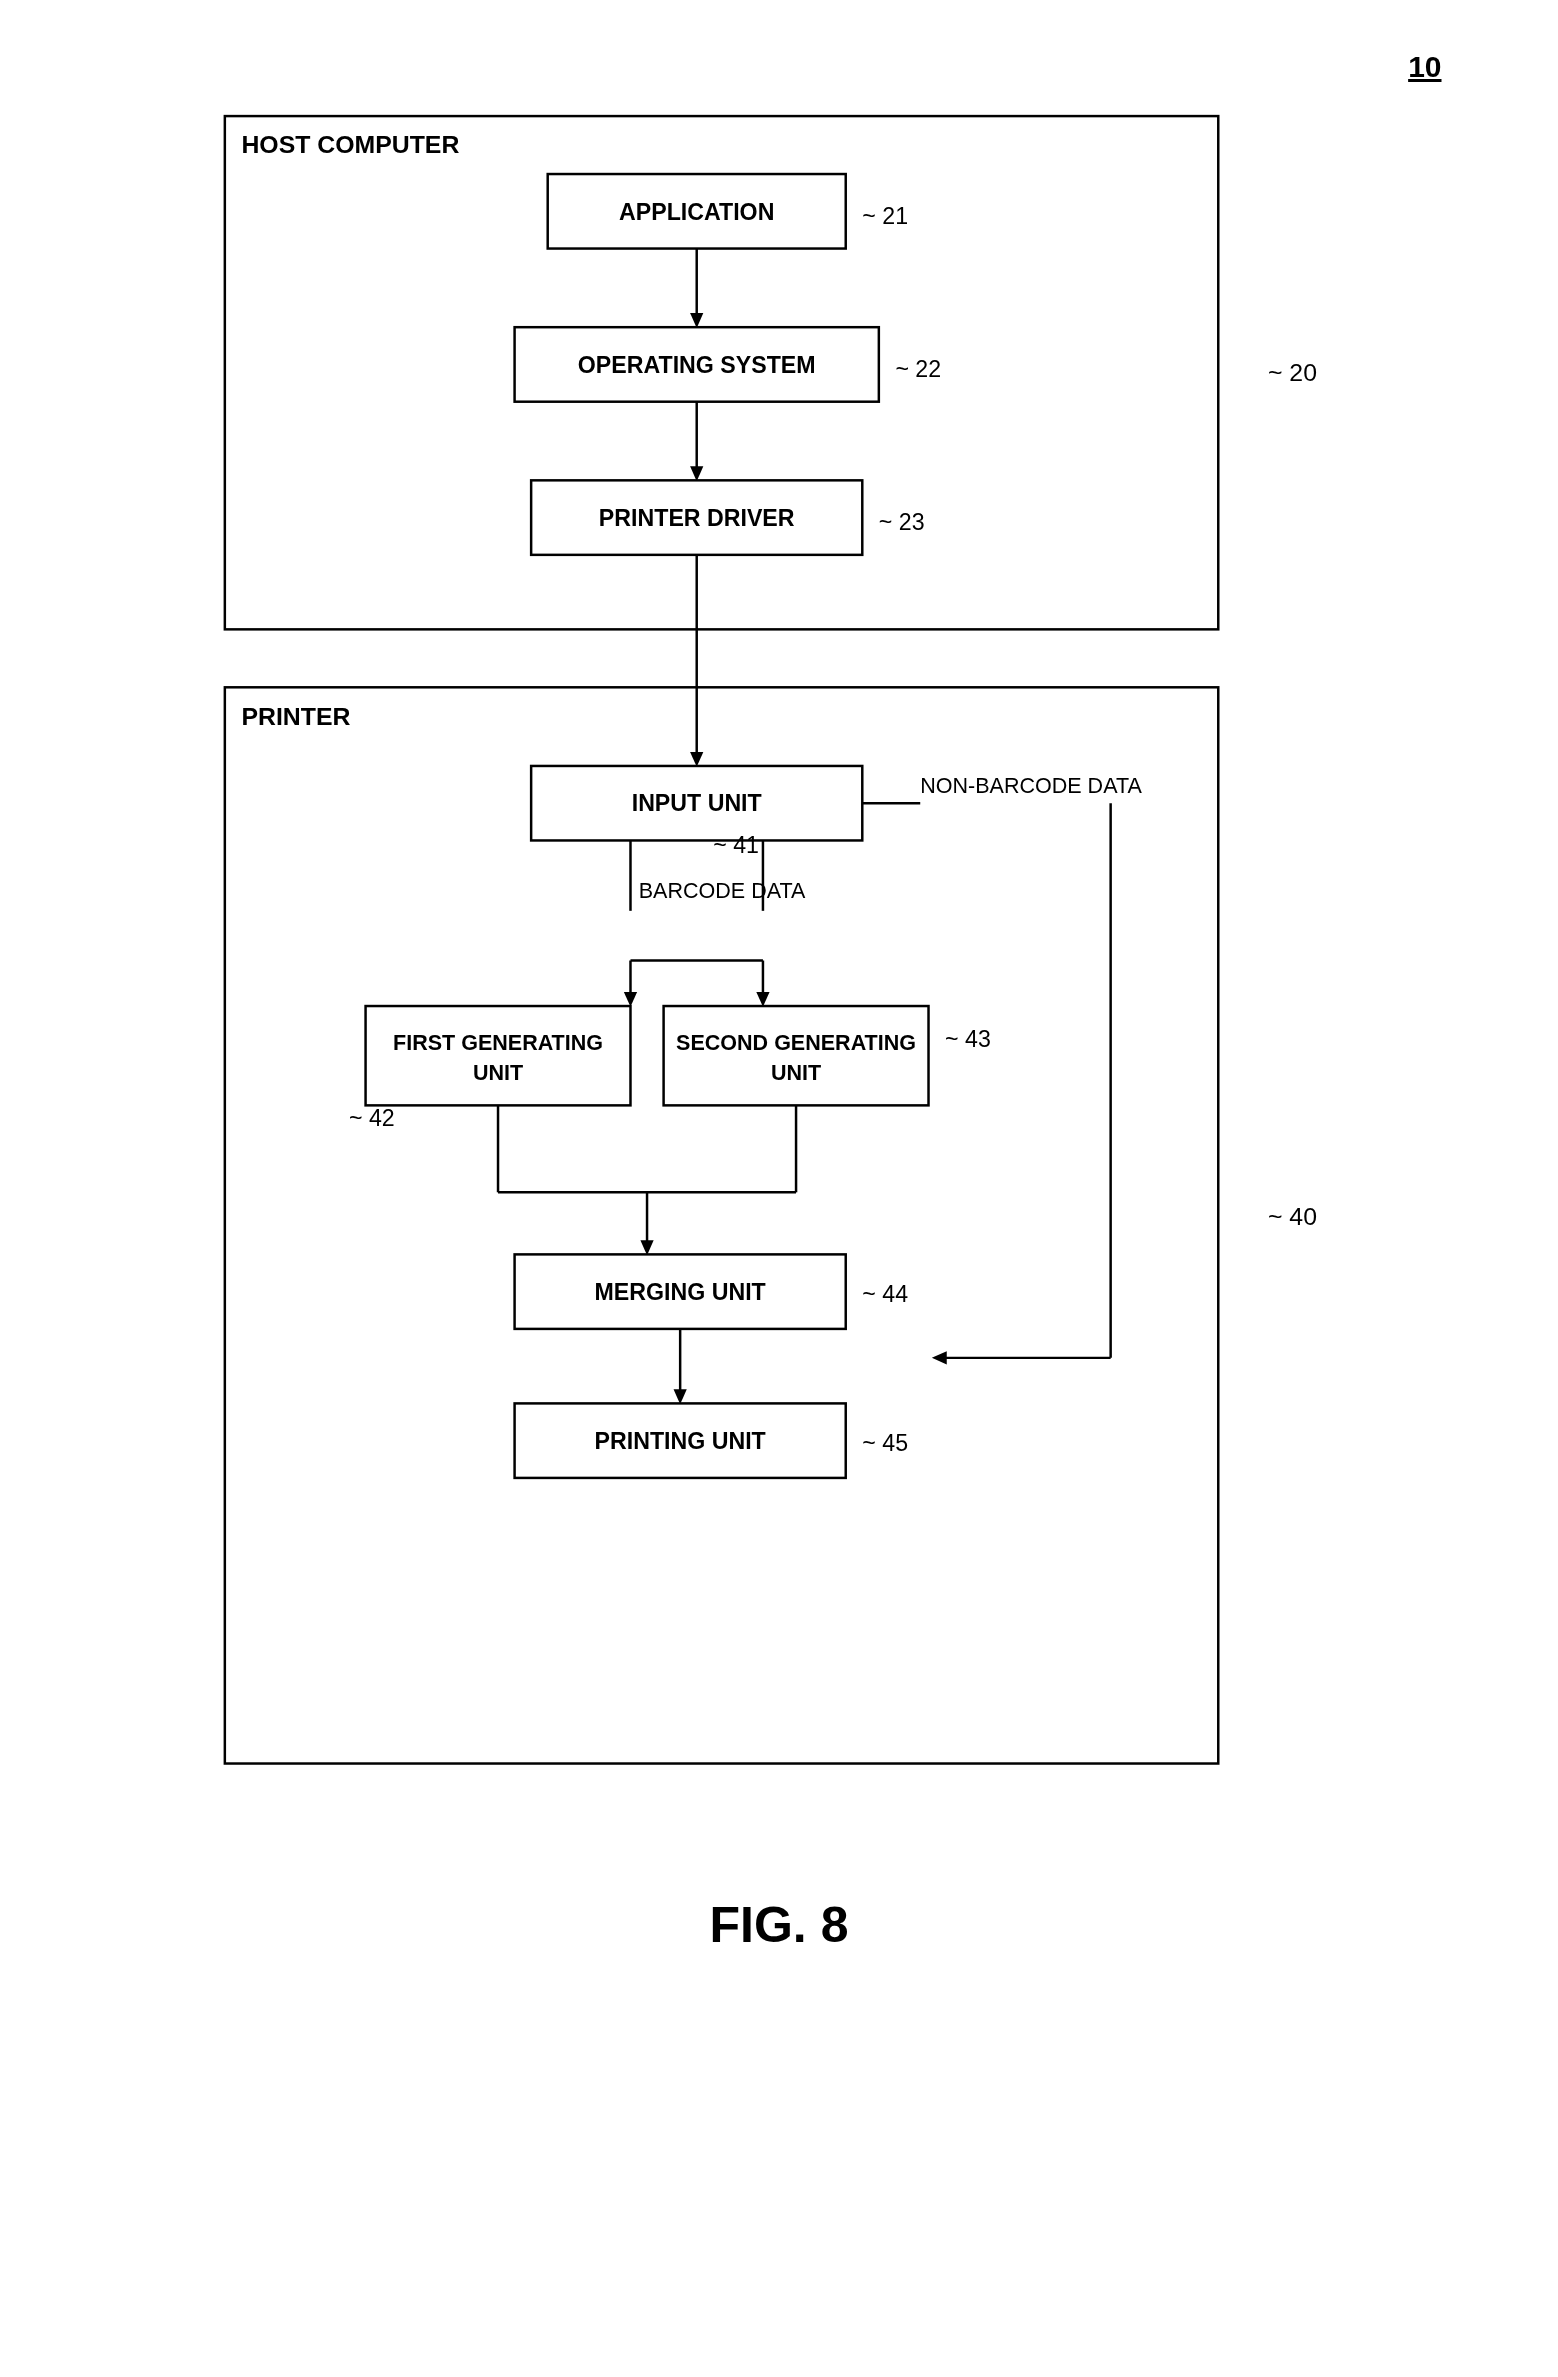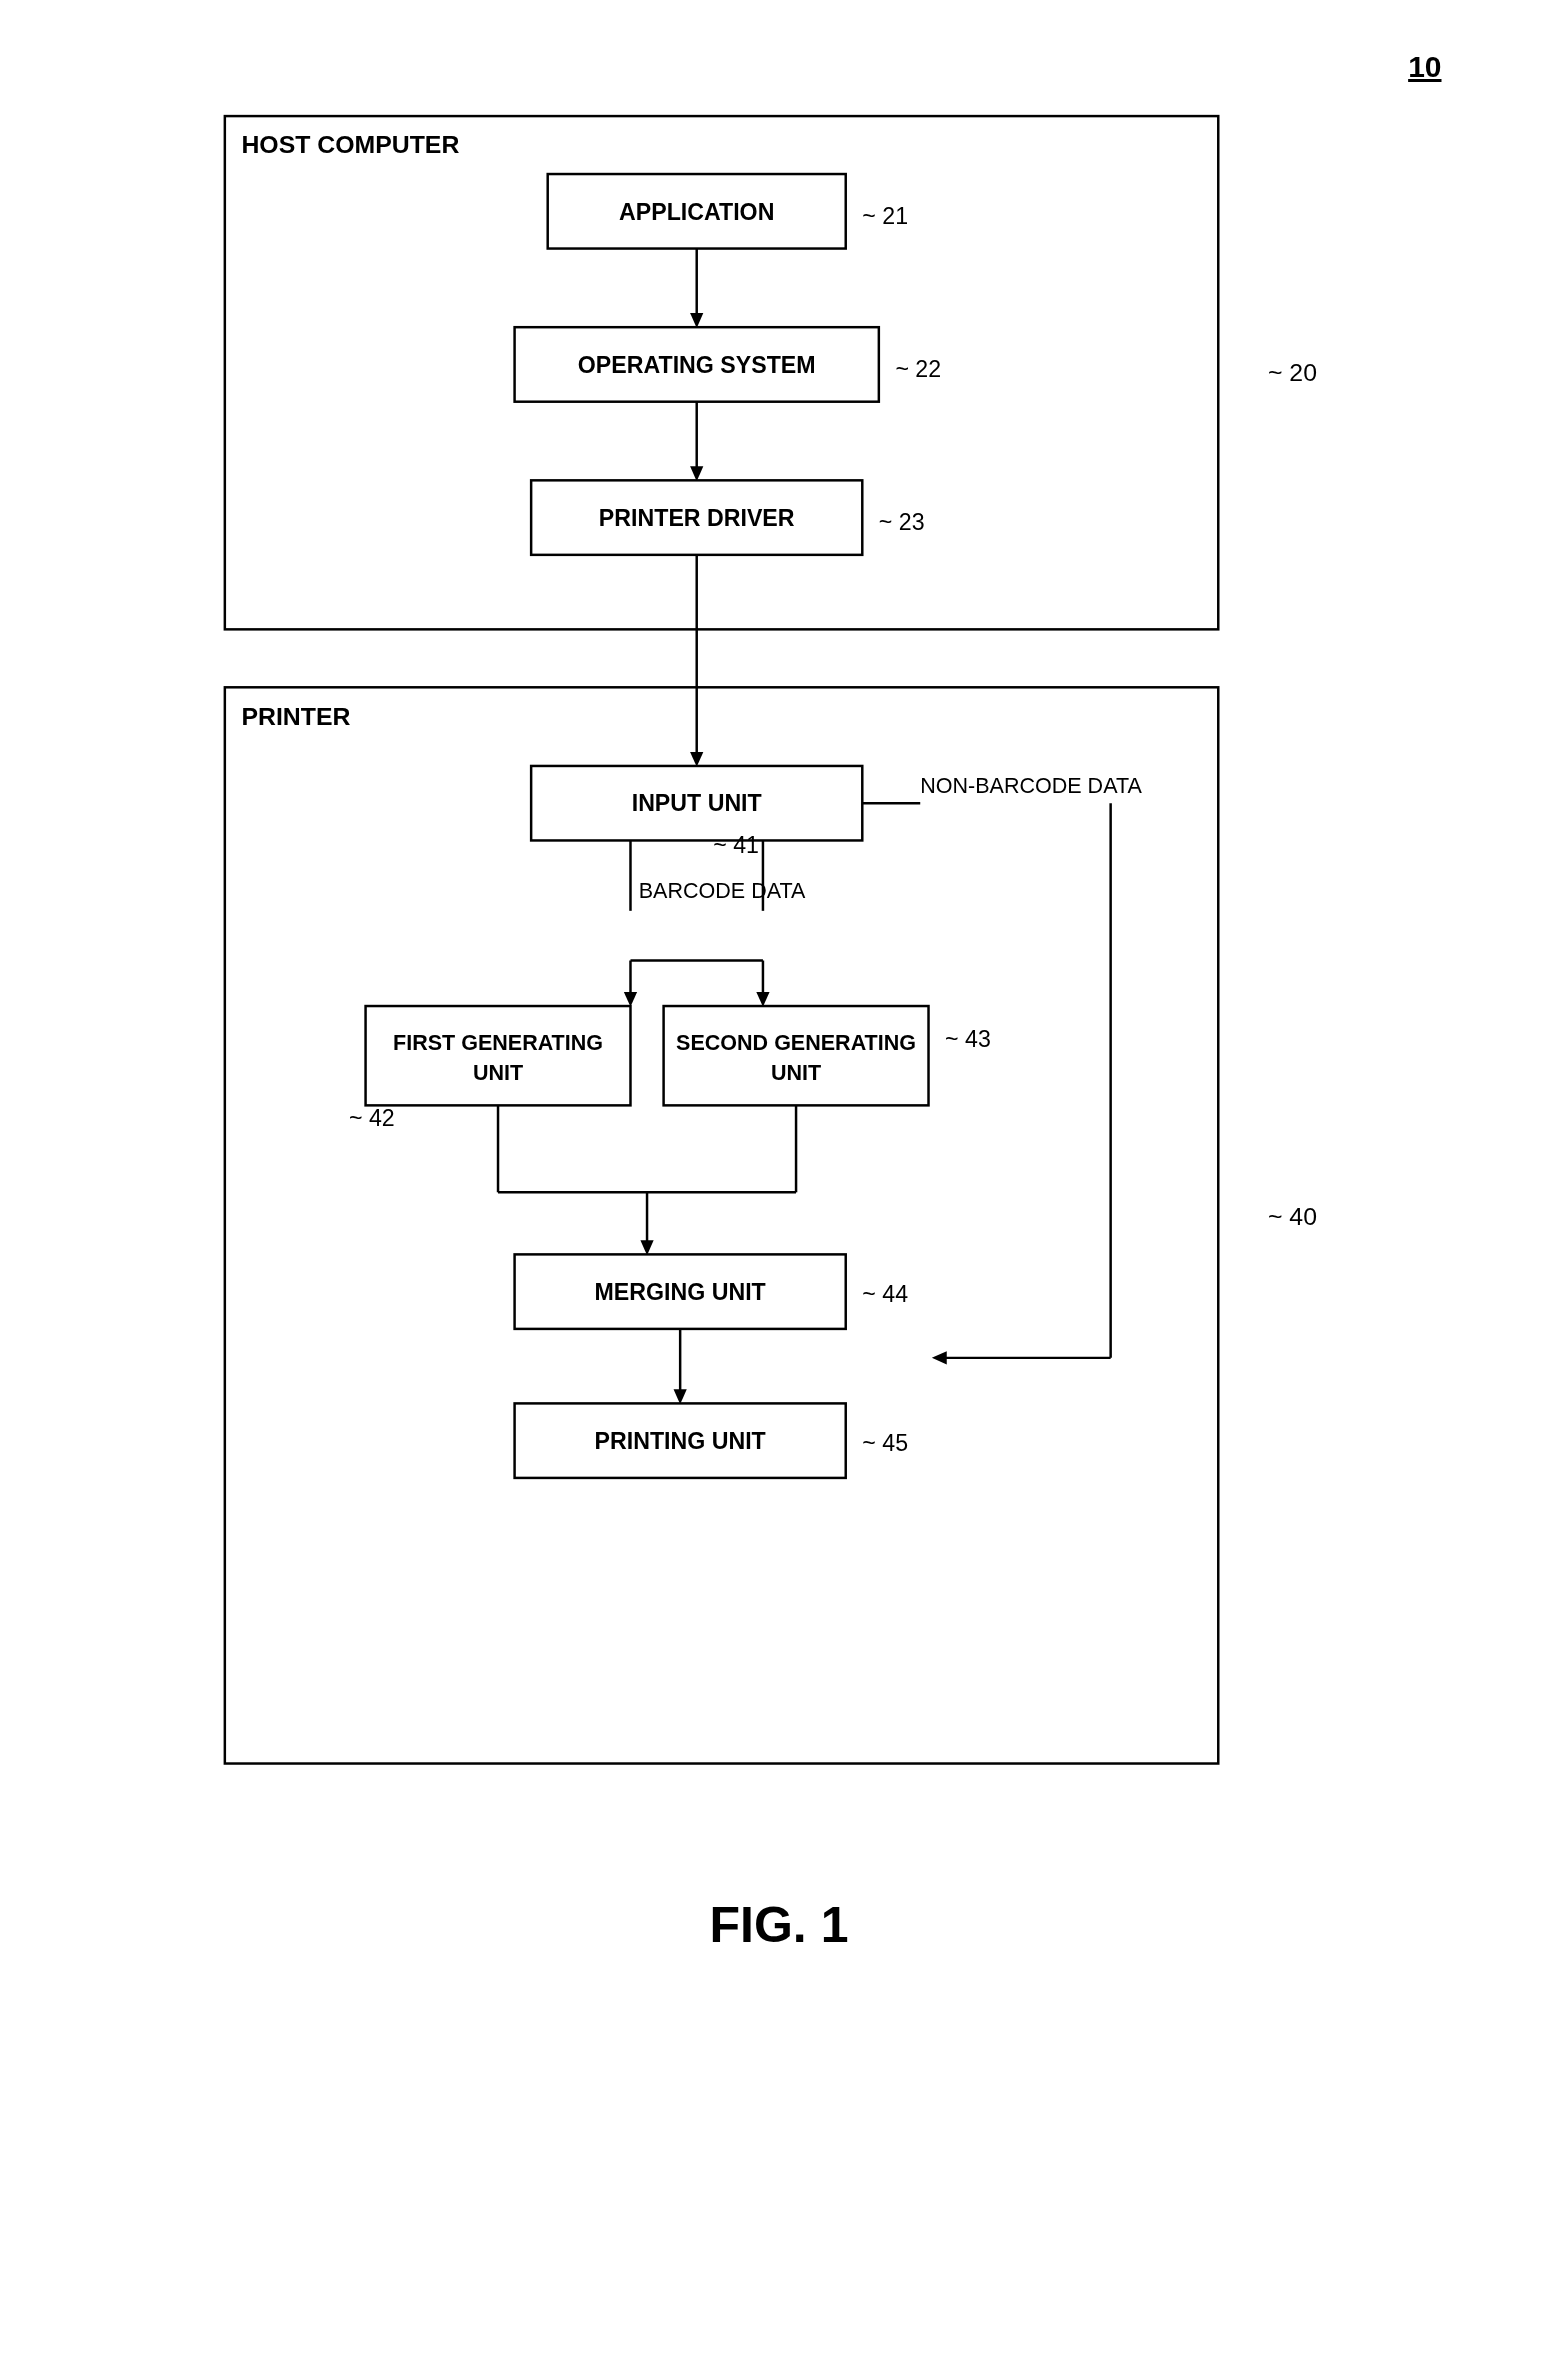--- a/index.html
+++ b/index.html
@@ -134,16 +134,16 @@
     <line x1="580" y1="1495" x2="580" y2="1570" stroke="black" stroke-width="3"></line>
     <polygon points="572,1568 588,1568 580,1586" fill="black"></polygon>
 
     <rect x="380" y="1585" width="400" height="90" fill="white" stroke="black" stroke-width="3"></rect>
     <text x="580" y="1640" font-size="28" font-weight="bold" font-family="Arial, sans-serif" text-anchor="middle">PRINTING UNIT</text>
 
     <text x="800" y="1642" font-size="28" font-family="Arial, sans-serif">~ 45</text>
 
   </svg>
 
-  <div class="fig-label">FIG. 1</div>
+  <div class="fig-label">FIG. 8</div>
 
 </div>
 
 
 </body></html>

